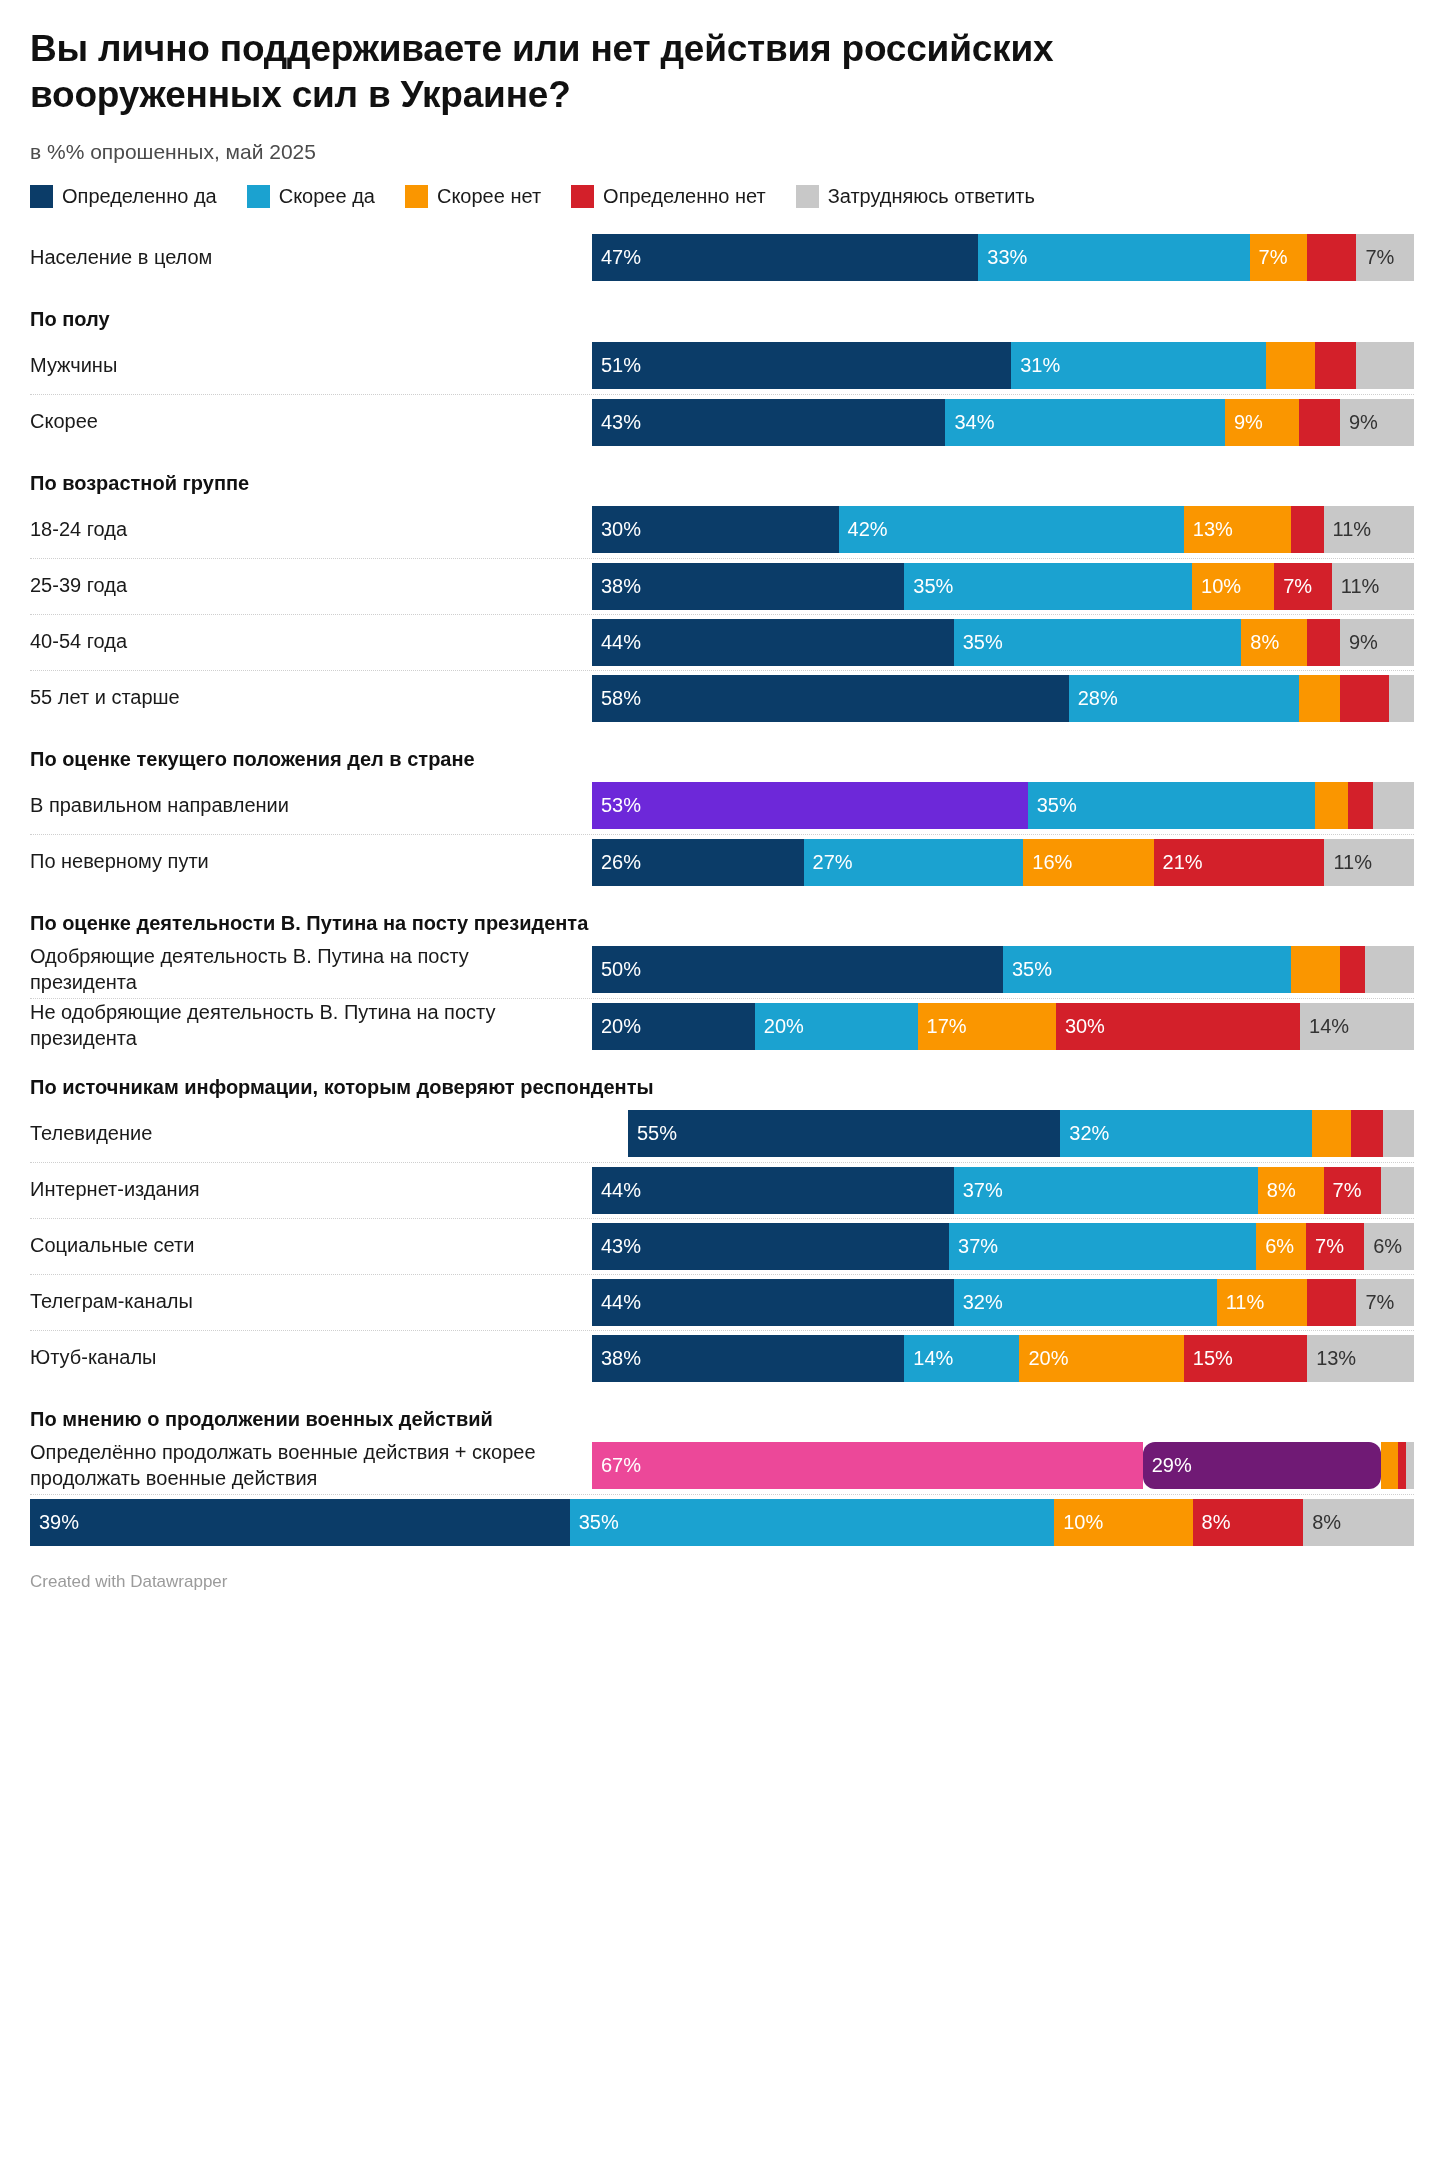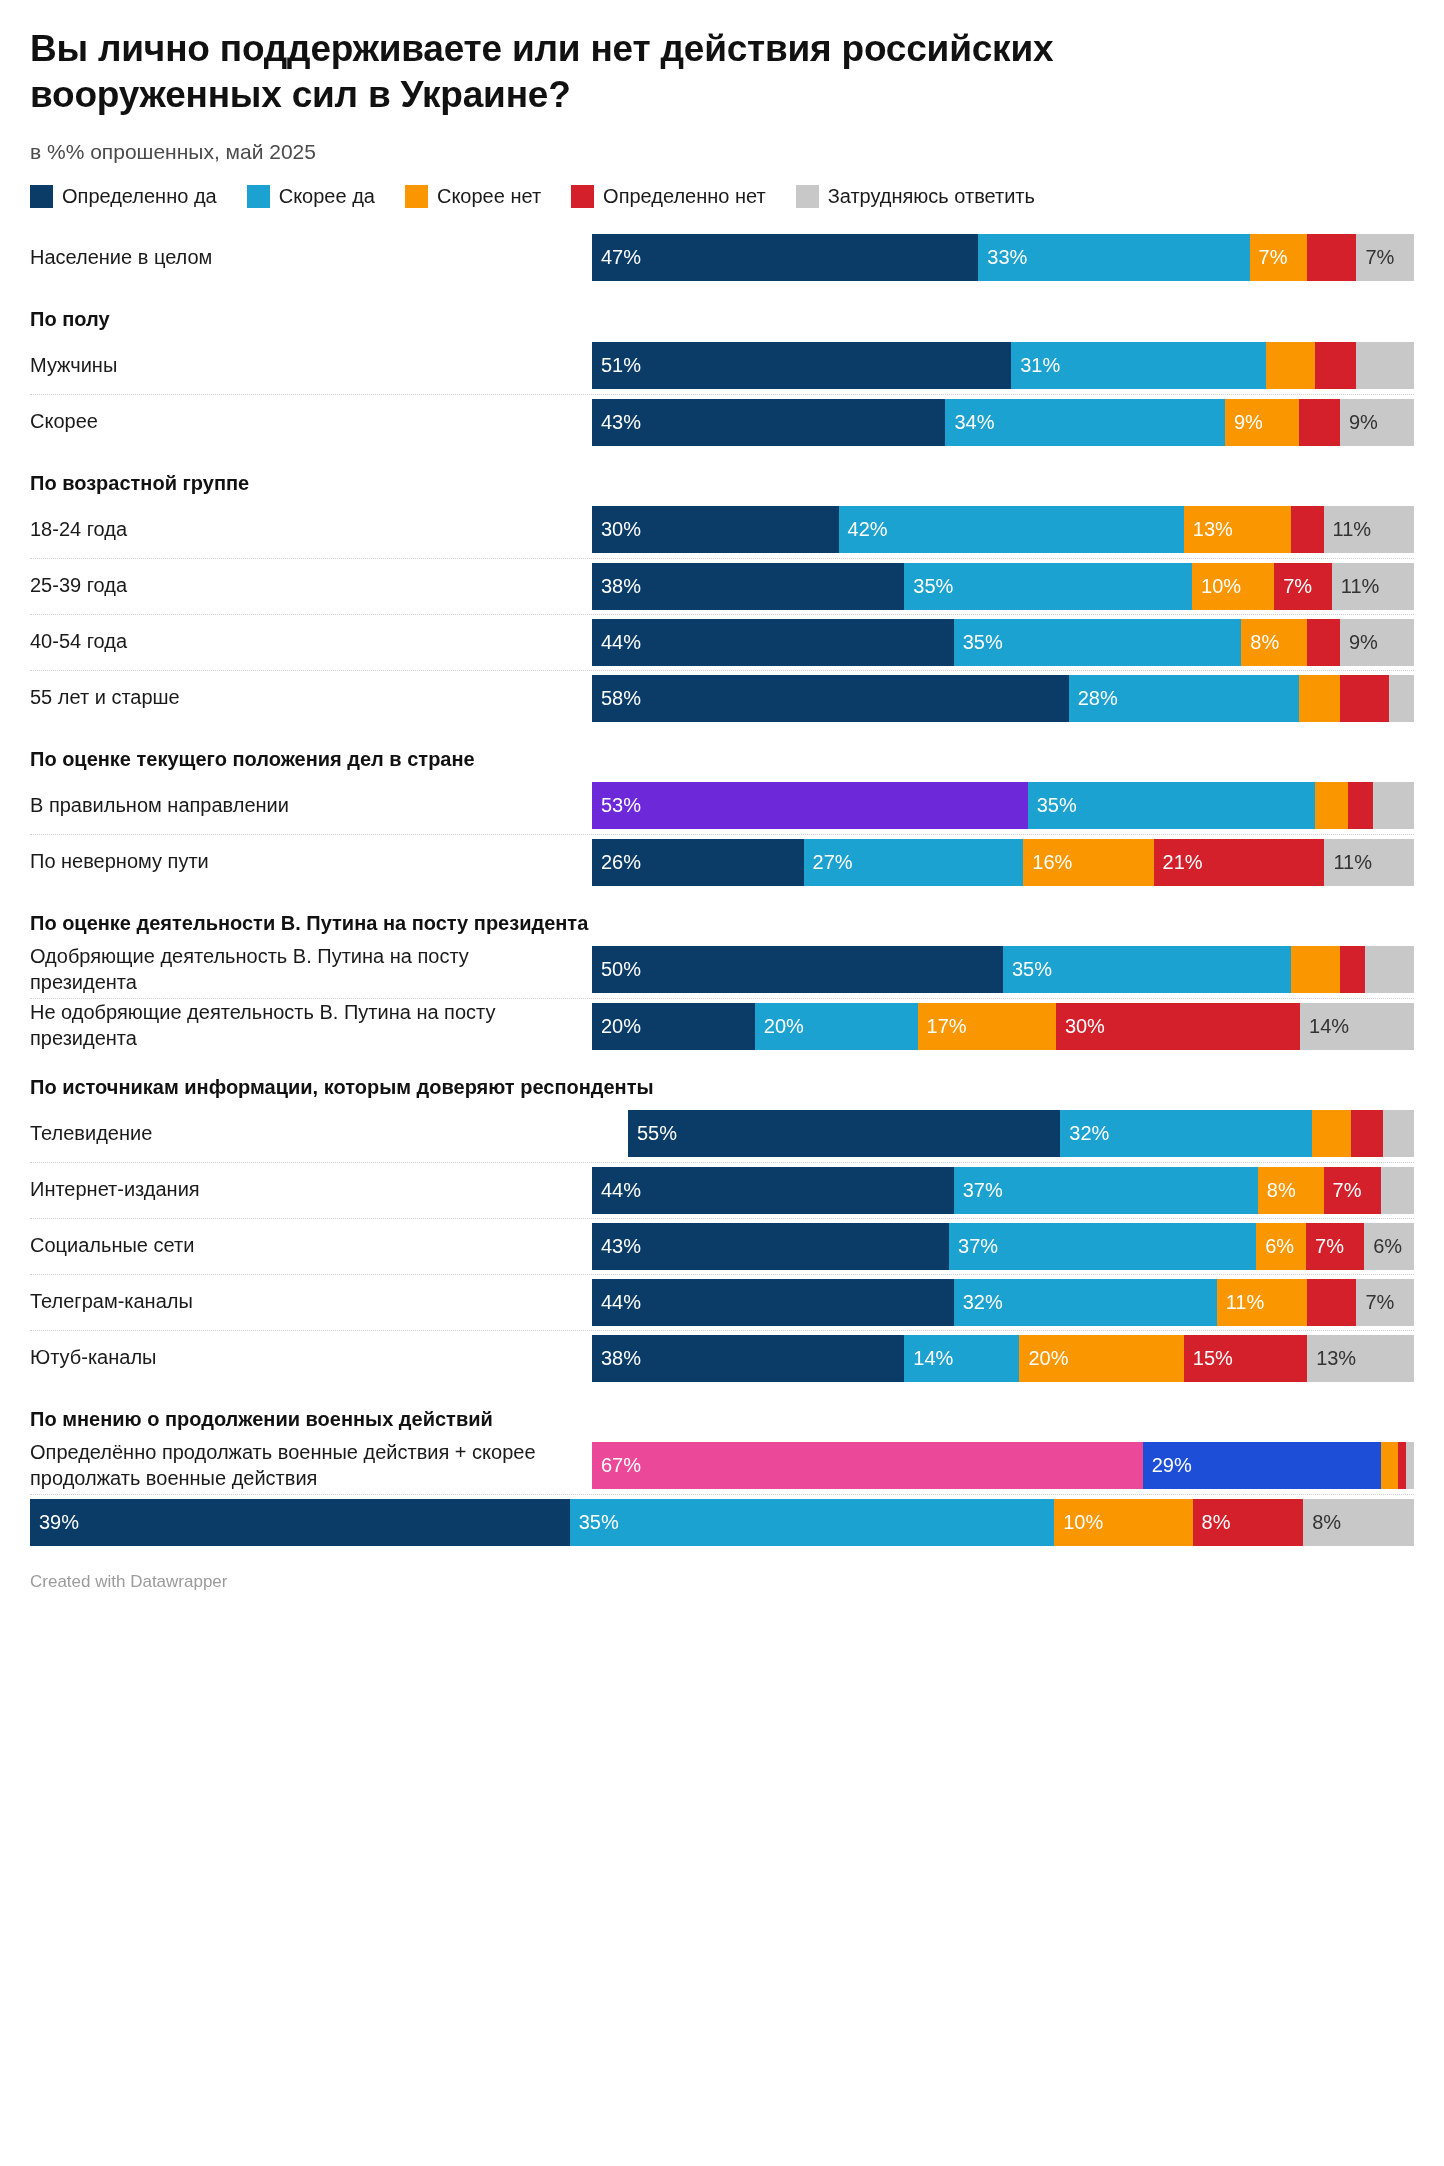--- a/index.html
+++ b/index.html
@@ -428,21 +428,21 @@
           </div>
         </div>
       </div>
       <div class="group-header">По мнению о продолжении военных действий</div>
       <div class="row">
         <div class="row-label">Определённо продолжать военные действия + скорее продолжать военные действия</div>
         <div class="bar">
           <div class="seg light" style="background: #ec4899; width: 67%;">
             <span>67%</span>
           </div>
-          <div class="seg light" style="background: #1d4ed8; width: 29%;">
+          <div class="seg light" style="background: #701a75; width: 29%; border-radius: 12px;">
             <span>29%</span>
           </div>
           <div class="seg light" style="background: rgb(250, 150, 0); width: 2%;"></div>
           <div class="seg light" style="background: rgb(211, 32, 42); width: 1%;"></div>
           <div class="seg dark" style="background: rgb(200, 200, 200); width: 1%;"></div>
         </div>
       </div>
       <div class="row with-rule">
         <div class="bar">
           <div class="seg light" style="background: rgb(11, 60, 104); width: 39%;">

